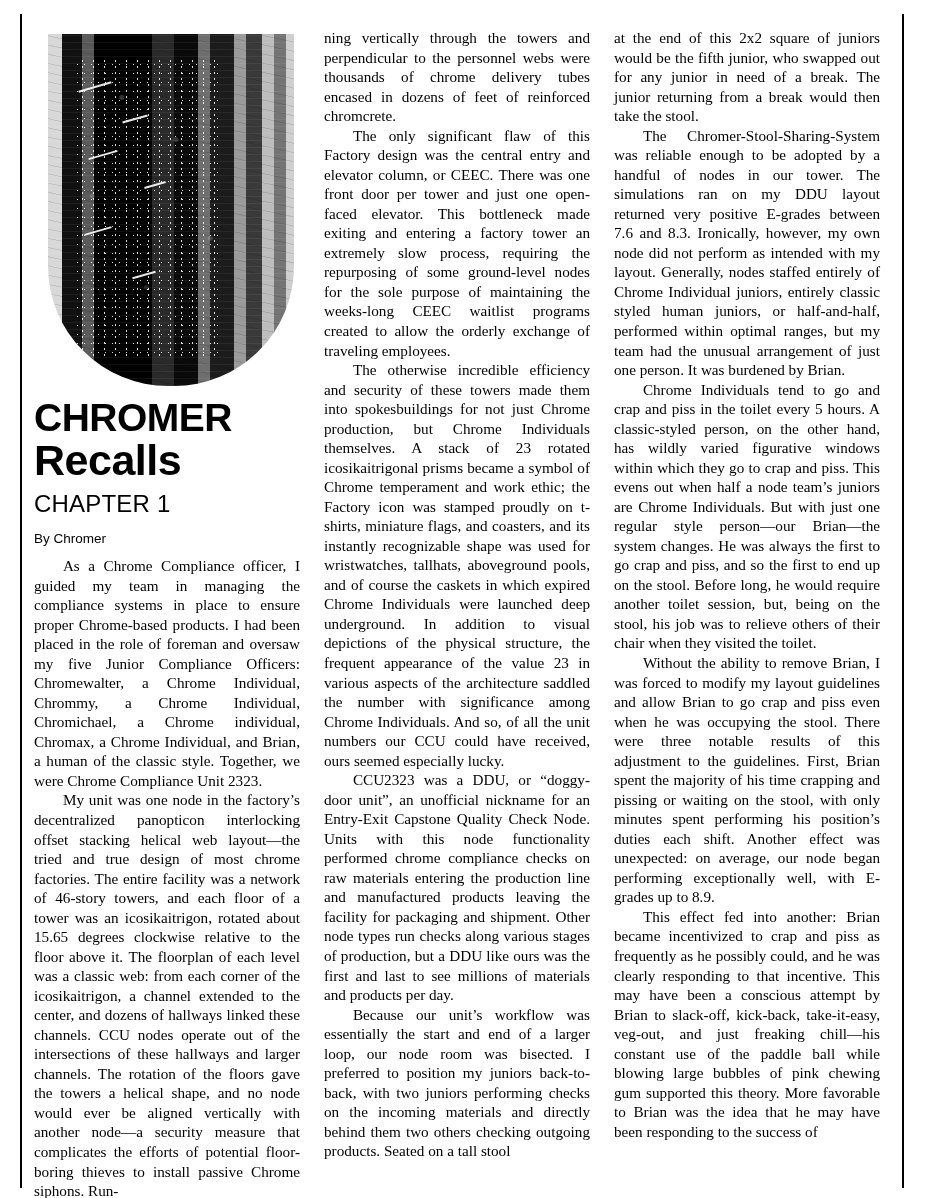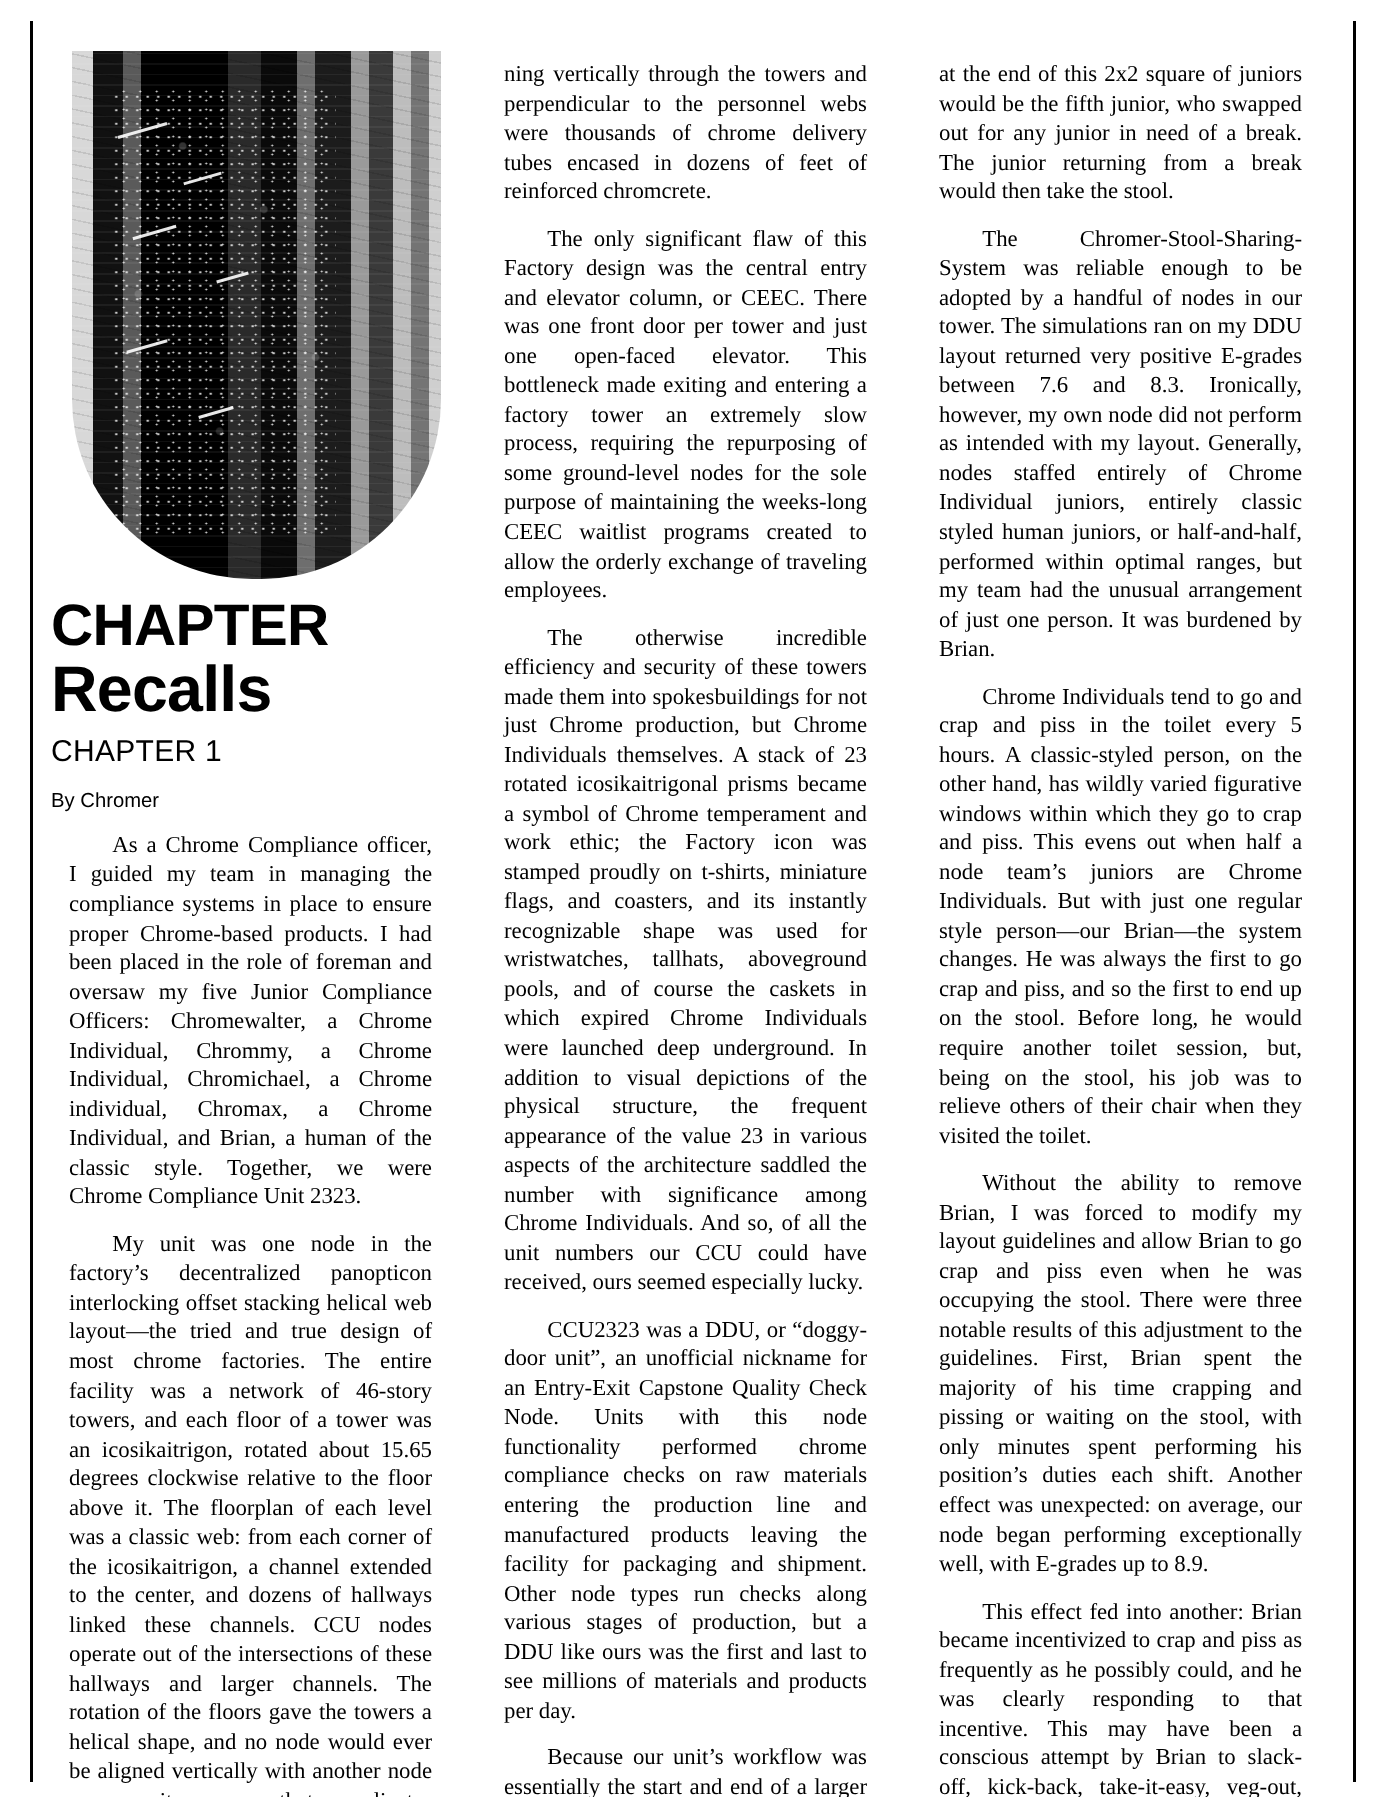--- a/index.html
+++ b/index.html
@@ -42,21 +42,21 @@
   .col {
     width: 266px;
     flex: 0 0 266px;
     font-size: 15.2px;
     line-height: 1.285;
     text-align: justify;
     hyphens: auto;
     -webkit-hyphens: auto;
   }
   .col p {
-    margin: 12px;
+    margin: 0;
     text-indent: 1.9em;
     font-family: Liberation Serif, serif;
   }
 
   
   .art {
     width: 266px;
     height: 360px;
     position: relative;
     overflow: hidden;
@@ -128,21 +128,21 @@
 
   .masthead-title {
     font-family: "Liberation Sans", sans-serif;
     font-weight: bold;
     letter-spacing: -0.5px;
   }
   .mh-1 { font-size: 39px; line-height: 1.02; margin: 2px 0 0 0; }
   .mh-2 { font-size: 43px; line-height: 1.05; margin: 0 0 6px 0; }
   .mh-ch {
     font-family: "Liberation Sans", sans-serif;
-    font-size: 20px;
+    font-size: 24px;
     margin: 2px 0 2px 0;
     letter-spacing: 0.2px;
   }
   .mh-by {
     font-family: "Liberation Sans", sans-serif;
     font-size: 13.5px;
     margin: 10px 0 9px 0;
   }
 </style>
 </head>
@@ -161,21 +161,21 @@
           <div class="noise"></div>
           <div class="streak" style="left:30px; top:52px; width:34px;"></div>
           <div class="streak" style="left:74px; top:84px; width:26px;"></div>
           <div class="streak" style="left:40px; top:120px; width:30px;"></div>
           <div class="streak" style="left:96px; top:150px; width:22px;"></div>
           <div class="streak" style="left:36px; top:196px; width:28px;"></div>
           <div class="streak" style="left:84px; top:240px; width:24px;"></div>
         </div>
       </div>
 
-      <div class="masthead-title mh-1">CHAPTER</div>
+      <div class="masthead-title mh-1">CHROMER</div>
       <div class="masthead-title mh-2">Recalls</div>
       <div class="mh-ch">CHAPTER 1</div>
       <div class="mh-by">By Chromer</div>
 
       <p>As a Chrome Compliance officer, I guided my team in managing the compliance systems in place to ensure proper Chrome-based products. I had been placed in the role of foreman and oversaw  my five Junior Compliance Officers: Chromewalter, a Chrome Individual, Chrommy, a Chrome Individual, Chromichael, a Chrome individual, Chromax, a Chrome Individual, and Brian, a human of the classic style. Together, we were Chrome Compliance Unit 2323.</p>
       <p>My unit was one node in the factory’s decentralized panopticon interlocking offset stacking helical web layout—the tried and true design of most chrome factories. The entire facility was a network of 46-story towers, and each floor of a tower was an icosikaitrigon, rotated about 15.65 degrees clockwise relative to the floor above it. The floorplan of each level was a classic web: from each corner of the icosikaitrigon, a channel extended to the center, and dozens of hallways linked these channels. CCU nodes operate out of the intersections of these hallways and larger channels. The rotation of the floors gave the towers a helical shape, and no node would ever be aligned vertically with another node—a security measure that complicates the efforts of potential floor-boring thieves to install passive Chrome siphons. Run-</p>
     </div>
 
     <div class="col">
       <p style="text-indent:0">ning vertically through the towers and perpendicular to the personnel webs were thousands of chrome delivery tubes encased in dozens of feet of reinforced chromcrete.</p>

